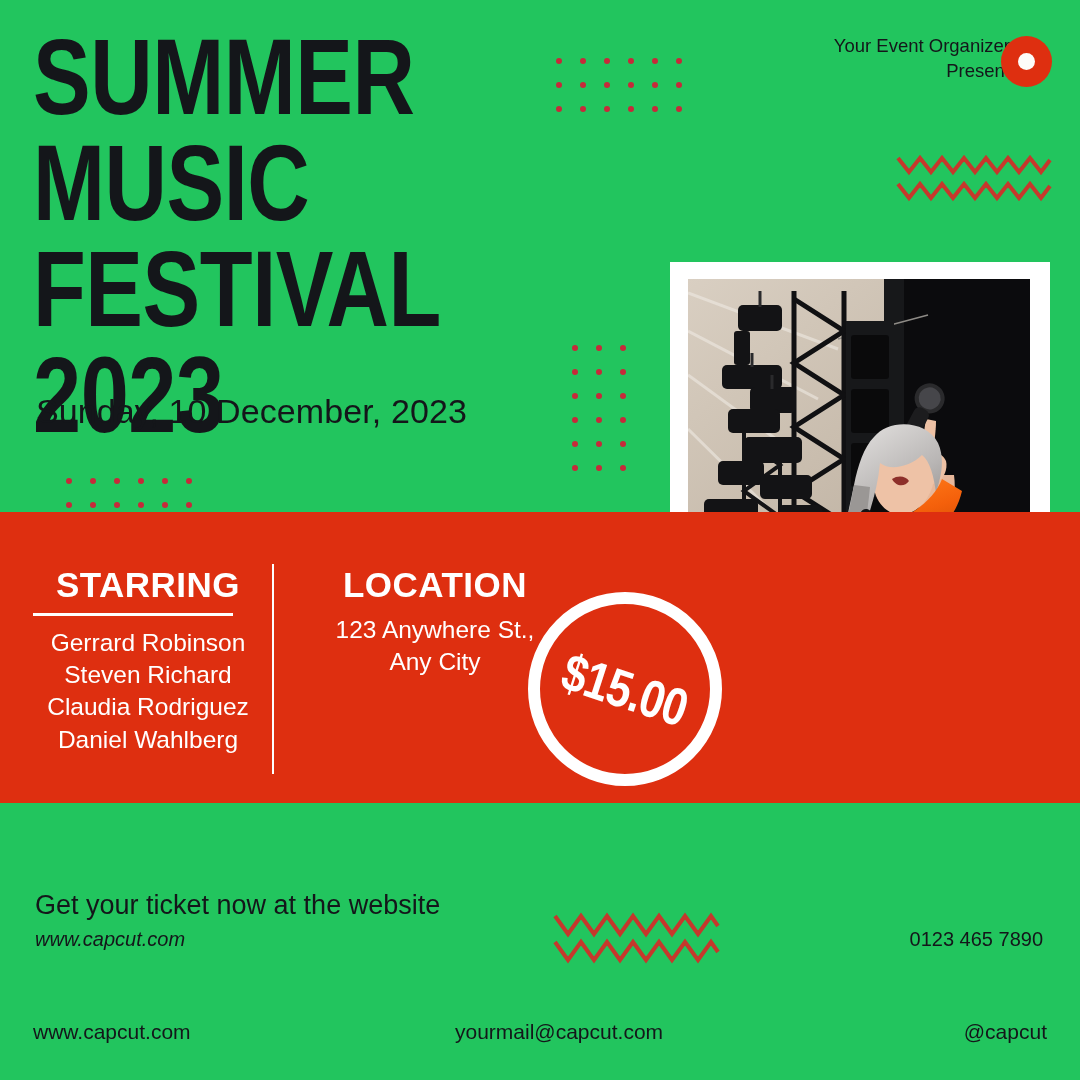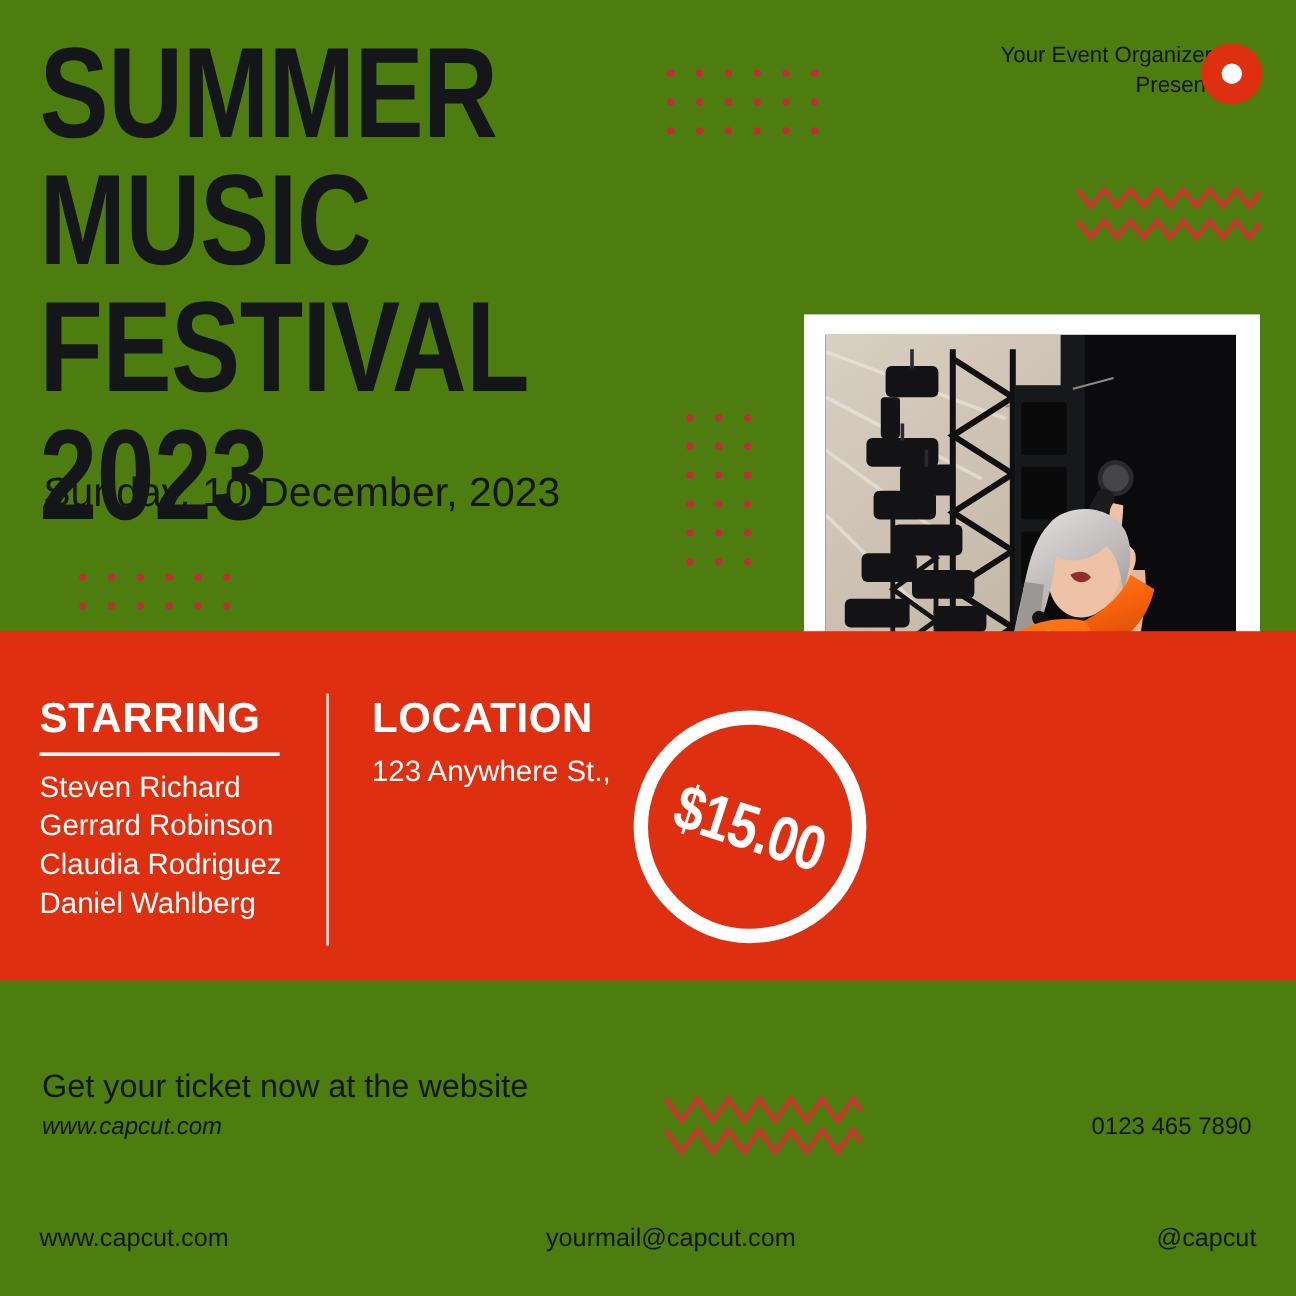--- a/index.html
+++ b/index.html
@@ -5,21 +5,21 @@
   html,body{margin:0;padding:0;}
   body{
     width:1080px;height:1080px;
     background:#FDFCFA;
     font-family:"Liberation Sans", sans-serif;
     overflow:hidden;
   }
   #poster{
     position:relative;
     width:1080px;height:1080px;
-    background:#4d7c0f;
+    background:#22c55e;
     overflow:hidden;
   }
 
   
   .headline{
     position:absolute;
     left:33px; top:24px;
     width:660px;
     color:#14161A;
     font-family:"Liberation Sans", sans-serif;
@@ -98,23 +98,24 @@
     left:18px; top:17px;
     width:342px; height:464px;
     overflow:hidden;
     background:#111;
   }
   .photo svg{display:block;}
 
   
   .band{
     position:absolute;
-    left:0; top:526px;
+    left:0; top:512px;
     width:1080px; height:291px;
     background:#DE2F10;
+    text-align:center;
   }
 
   .col-starring{
     position:absolute;
     left:33px; top:54px;
     width:230px;
     color:#FFFFFF;
   }
   .col-location{
     position:absolute;
@@ -474,33 +475,34 @@
       </svg>
     </div>
   </div>
 
   <div class="band">
 
     <div class="col-starring">
       <div class="sec-title">STARRING</div>
       <div class="rule"></div>
       <div class="names">
+        <div>Gerrard Robinson</div>
         <div>Steven Richard</div>
-        <div>Gerrard Robinson</div>
         <div>Claudia Rodriguez</div>
         <div>Daniel Wahlberg</div>
       </div>
     </div>
 
     <div class="vdivider"></div>
 
     <div class="col-location">
       <div class="sec-title">LOCATION</div>
       <div class="addr">
         <div>123 Anywhere St.,</div>
+        <div>Any City</div>
       </div>
     </div>
   </div>
 
   <div class="price-badge">
     <span class="price-text">$15.00</span>
   </div>
 
   <div class="cta-title">Get your ticket now at the website</div>
   <div class="cta-sub">www.capcut.com</div>

